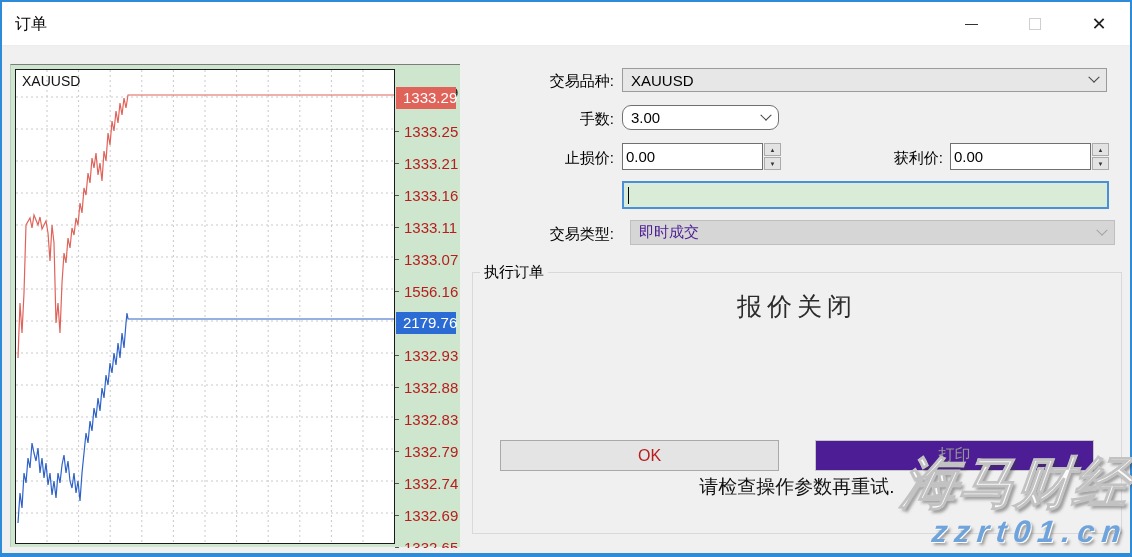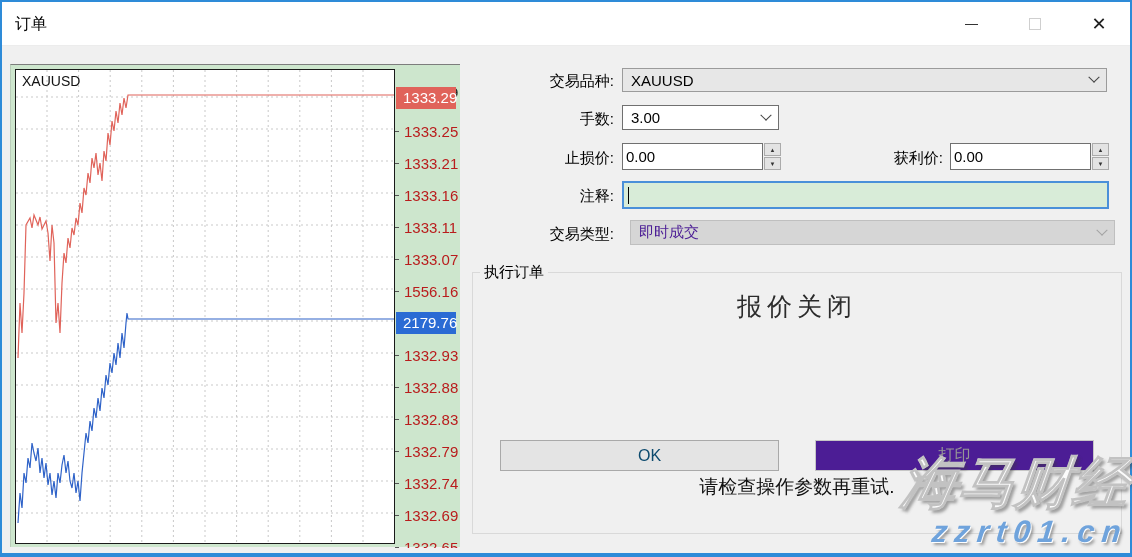--- a/index.html
+++ b/index.html
@@ -42,42 +42,42 @@
 
   
   .flabel { position:absolute; font-size:15px; color:#000; text-align:right; }
   .combo { position:absolute; border:1px solid #9b9b9b; display:flex; align-items:center;
     padding:0 8px; font-size:15px; color:#000; }
   .combo .chev { margin-left:auto; }
   .chev { width:8px; height:8px; border-right:1.5px solid #444; border-bottom:1.5px solid #444;
     transform:rotate(45deg) translate(-2px,-2px); }
   .chev.gray { border-color:#a3a3a3; }
   .combo.readonly { background:#e7e7e7; }
-  .combo.editable { background:#ffffff; border-color:#707070; }
+  .combo.editable { background:#ffffff; border-color:#707070;border-radius:9px; }
   .combo.disabled { background:#d6d6d6; border-color:#bfbfbf; color:#4c1d95;margin-left:8px; }
   .spinwrap { position:absolute; display:flex; }
   .spininput { width:141px; border:1px solid #707070; background:#fff; font-size:15px;
     padding:0 3px; color:#000; }
   .spincol { width:17px; display:flex; flex-direction:column; margin-left:1px; }
   .spinbtn { flex:1; border:1px solid #ababab; background:#e3e3e3; font-size:6px;
     color:#333; display:flex; align-items:center; justify-content:center; line-height:0; }
   .spinbtn + .spinbtn { margin-top:1px; }
   .comment-field { position:absolute; background:#d8ecd8; border:2px solid #4a90d9; }
   .caret { position:absolute; left:4px; top:4px; width:1px; height:17px; background:#000; }
 
   
   .groupbox { position:absolute; left:470px; top:270px; width:650px; height:262px;
     border:1px solid #d9d9d9; }
   .group-title { position:absolute; left:478px; top:261px; background:#f0f0f0;
     padding:0 4px; font-size:15px; color:#000; z-index:2; }
   .status-msg { position:absolute; left:470px; top:288px; width:650px; text-align:center;
     font-size:25px; color:#2b2b2b; letter-spacing:5px; }
   .pushbtn { position:absolute; top:438px; width:279px; height:31px; font-size:16px;
     display:flex; align-items:center; justify-content:center; }
-  .btn-ok { left:498px; background:#e4e4e4; border:1px solid #a9a9a9; color:#0c4a6e;padding-left:20px; }
+  .btn-ok { left:498px; background:#e4e4e4; border:1px solid #a9a9a9; color:#b91c1c;padding-left:20px; }
   .btn-print { left:813px; background:#4c1d95; border:1px solid #c6c6c6; color:#969696; }
   .hint { position:absolute; left:470px; top:472px; width:650px; text-align:center;
     font-size:19px; color:#111; }
 
   
   .wm-brand { position:absolute; right:0px; top:444px; z-index:50; font-size:56px;
     font-weight:bold; font-style:italic; color:#fbfbfb; letter-spacing:1px;
     transform:skewX(-6deg); -webkit-text-stroke:1px #c2c2c2;
     text-shadow:3px 3px 3px rgba(60,60,60,.45); white-space:nowrap; }
   .wm-site { position:absolute; right:2px; top:512px; z-index:50; font-size:31px;
@@ -185,21 +185,20 @@
 
   <div class="flabel" style="left:820px;top:147px;width:121px;">获利价:</div>
   <div class="spinwrap" style="left:948px;top:141px;height:27px;">
     <input class="spininput" value="0.00" style="">
     <div class="spincol">
       <div class="spinbtn">▲</div>
       <div class="spinbtn">▼</div>
     </div>
   </div>
 
-  <div class="flabel" style="left:460px;top:185px;width:152px;">注释:</div>
   <div class="comment-field" style="left:620px;top:179px;width:487px;height:28px;">
     <span class="caret"></span>
     <span></span>
   </div>
 
   <div class="flabel" style="left:460px;top:223px;width:152px;">交易类型:</div>
   <div class="combo disabled" style="left:620px;top:218px;width:485px;height:25px;">
     <span>即时成交</span>
     <span class="chev gray"></span>
   </div>

